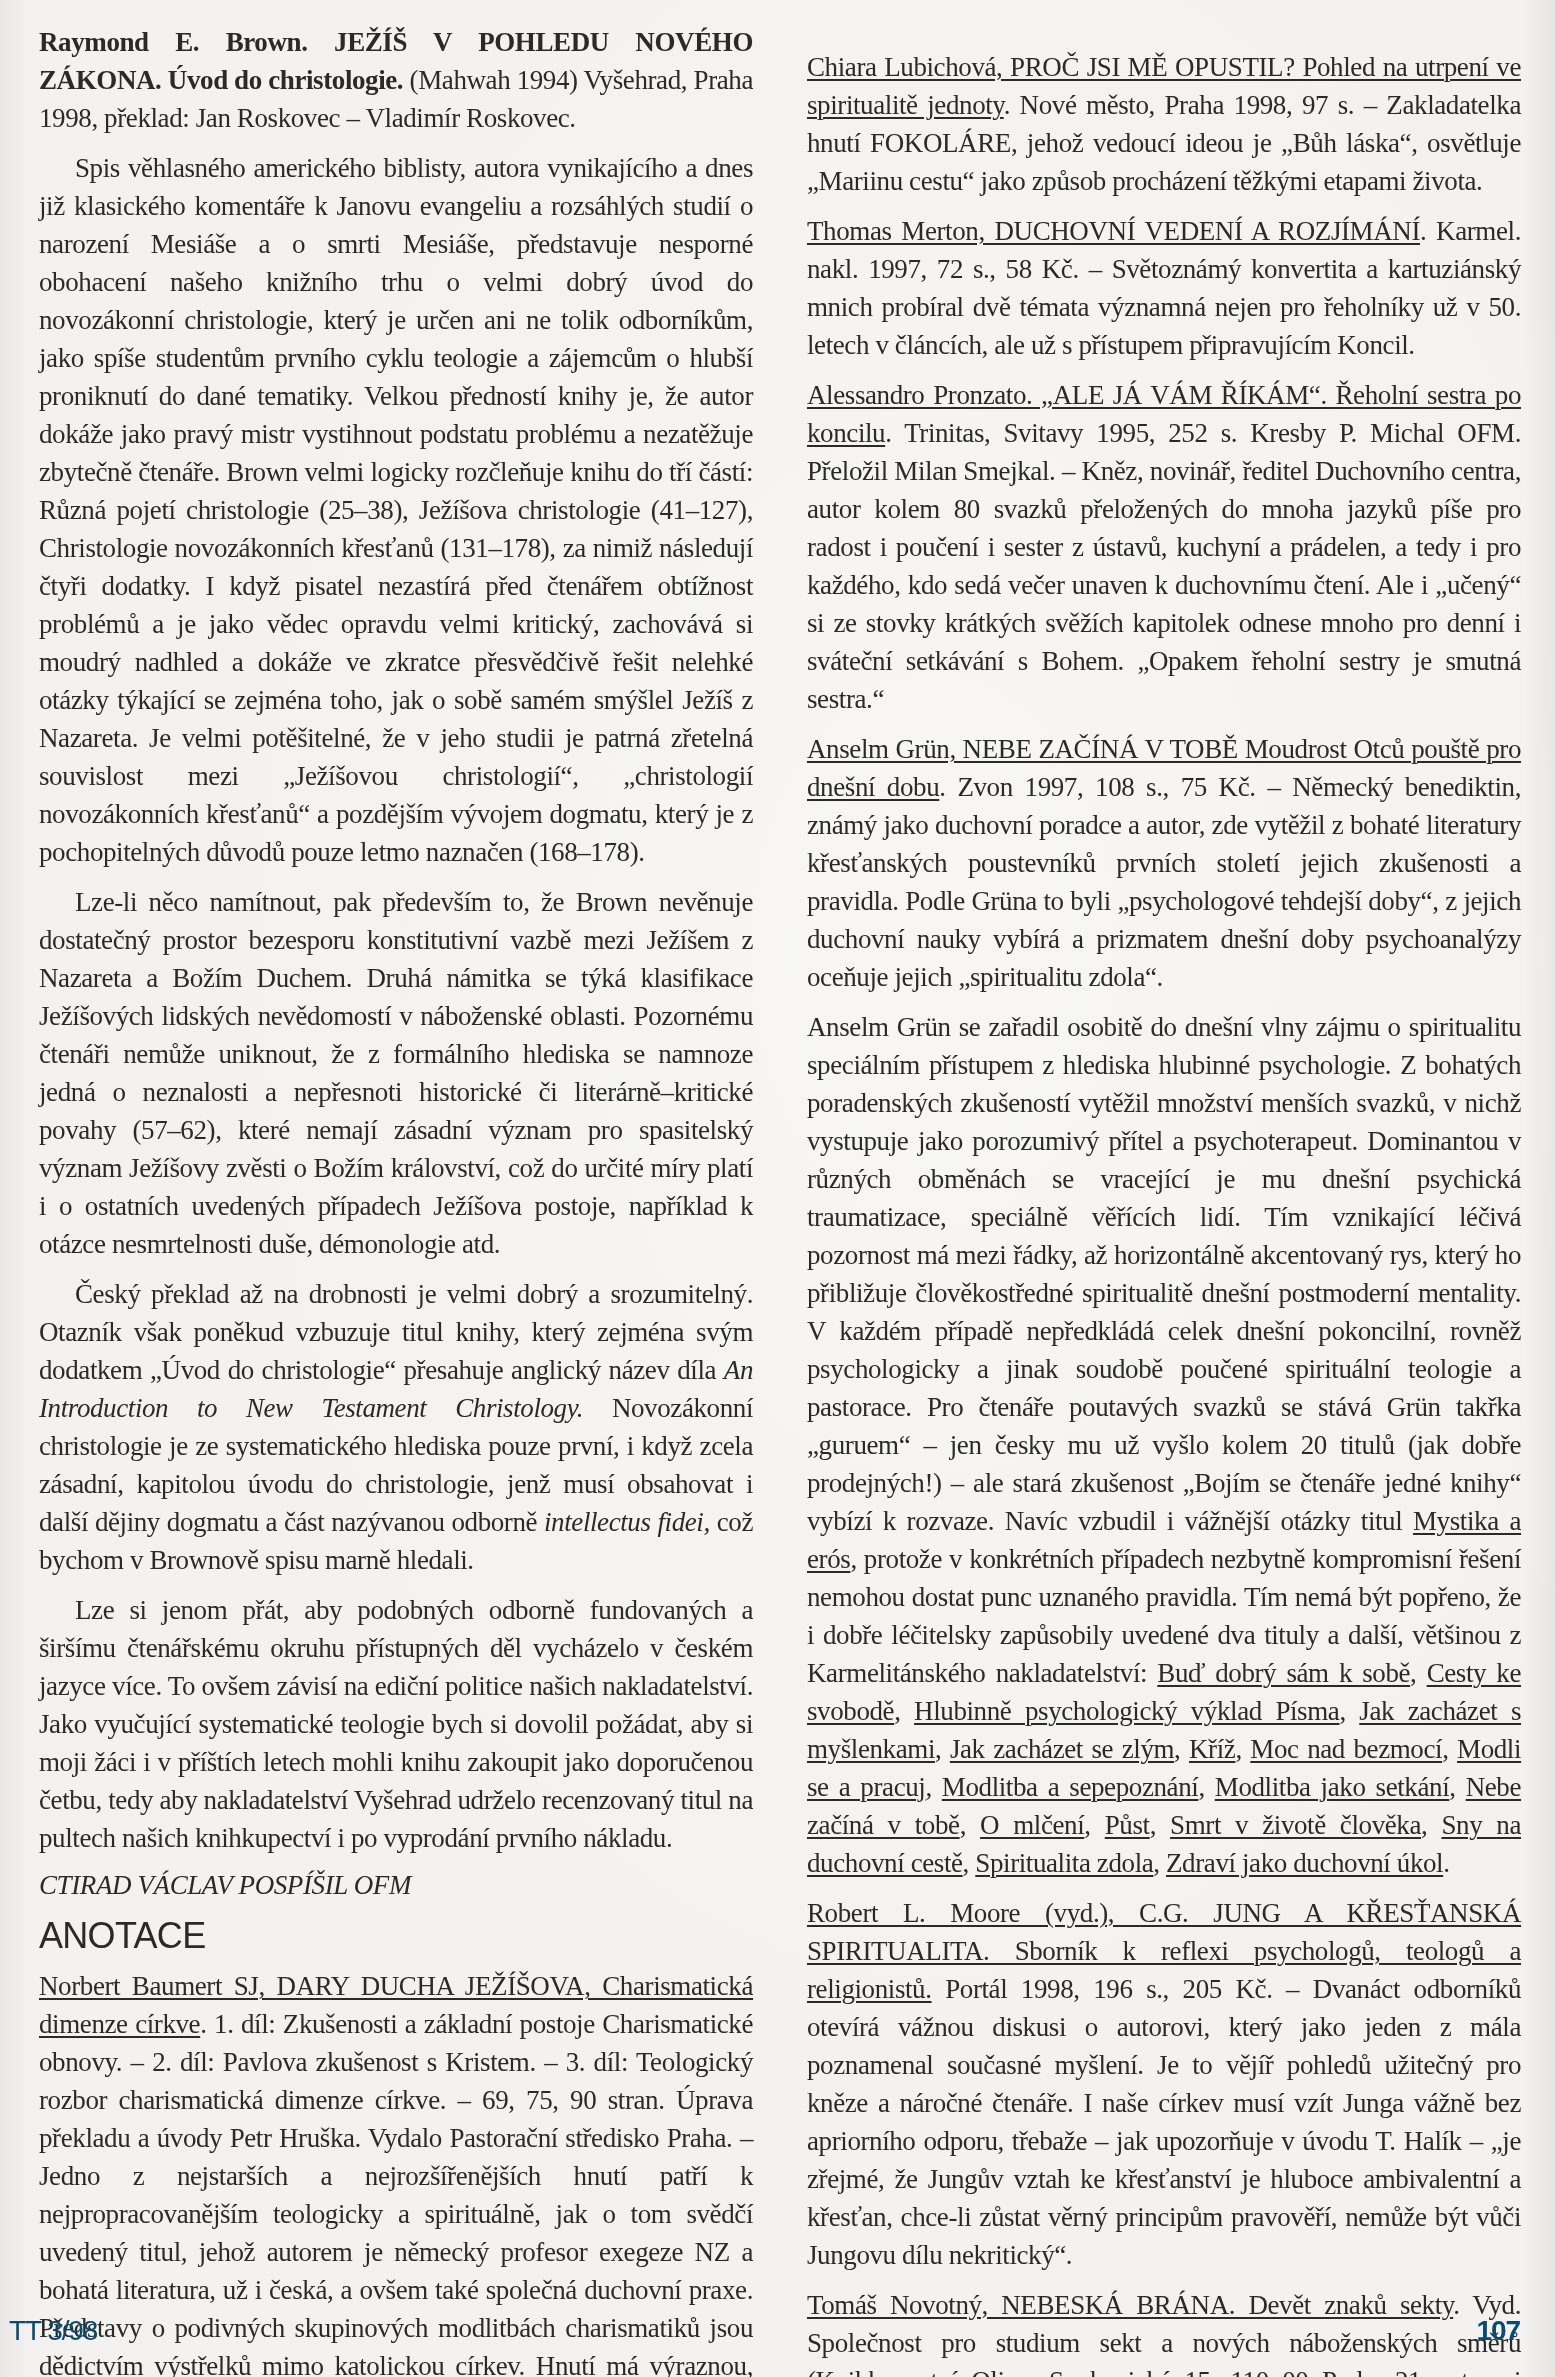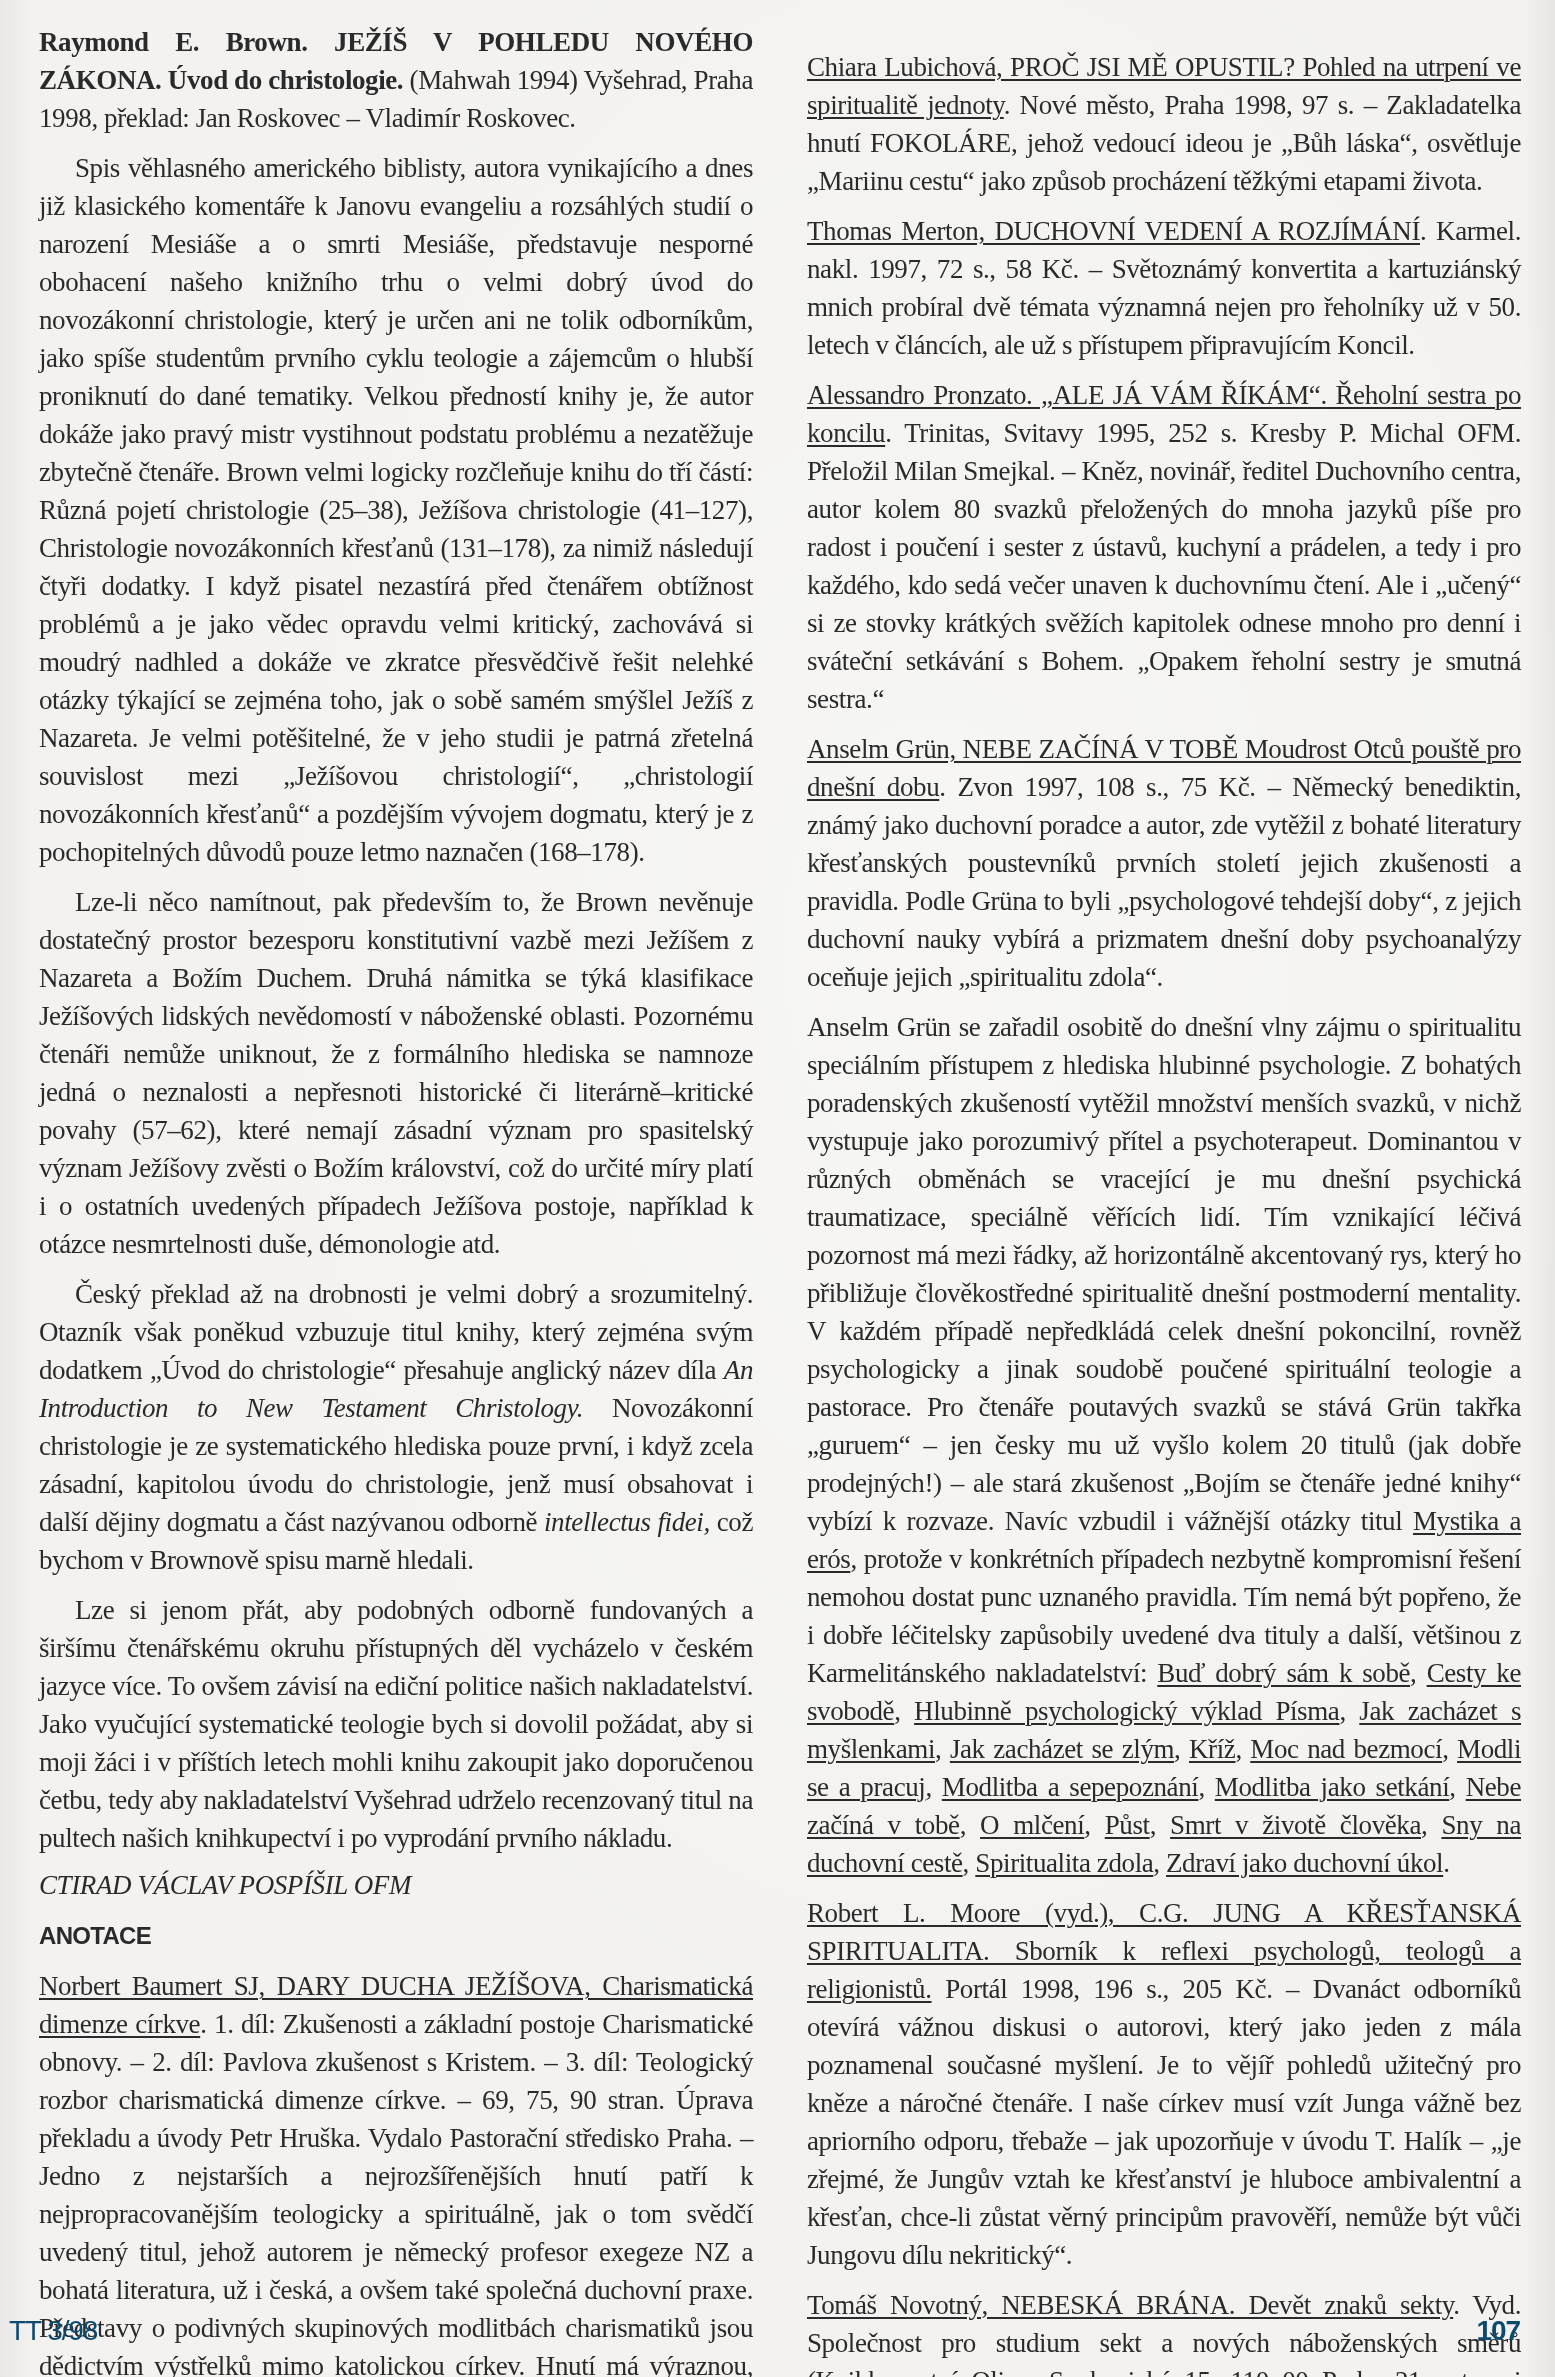--- a/index.html
+++ b/index.html
@@ -23,21 +23,21 @@
   }
   .col-left  { left: 39px;   width: 714px; top: 15px; }
   .col-right { left: 807px; width: 714px; top: 15px; }
   .col p { margin: 0; text-align: justify; hyphens: manual; }
   .col .indent { text-indent: 36px; }
   .col .gap { margin-top: 12px; }
   .lead-bold { font-weight: bold; }
   .signature { text-align: center; margin-top: 9px !important; font-style: italic; }
   .section-head {
     font-family: "Liberation Sans", "DejaVu Sans", sans-serif;
-    font-weight: bold; font-size: 24px; letter-spacing: -0.7px;
+    font-weight: normal; font-size: 36px; letter-spacing: -0.7px;
     margin: 13.4px 0 9px 0;
   }
   .u { text-decoration: underline; text-decoration-thickness: 1.5px; text-underline-offset: 3px; }
   .it { font-style: italic; }
   .footer {
     position: absolute; top: 2315px;
     font-family: "Liberation Sans", "DejaVu Sans", sans-serif;
     font-size: 28px; color: #0c4a6e; letter-spacing: -1.1px;
   }
   .footer-left  { left: 9px; }

